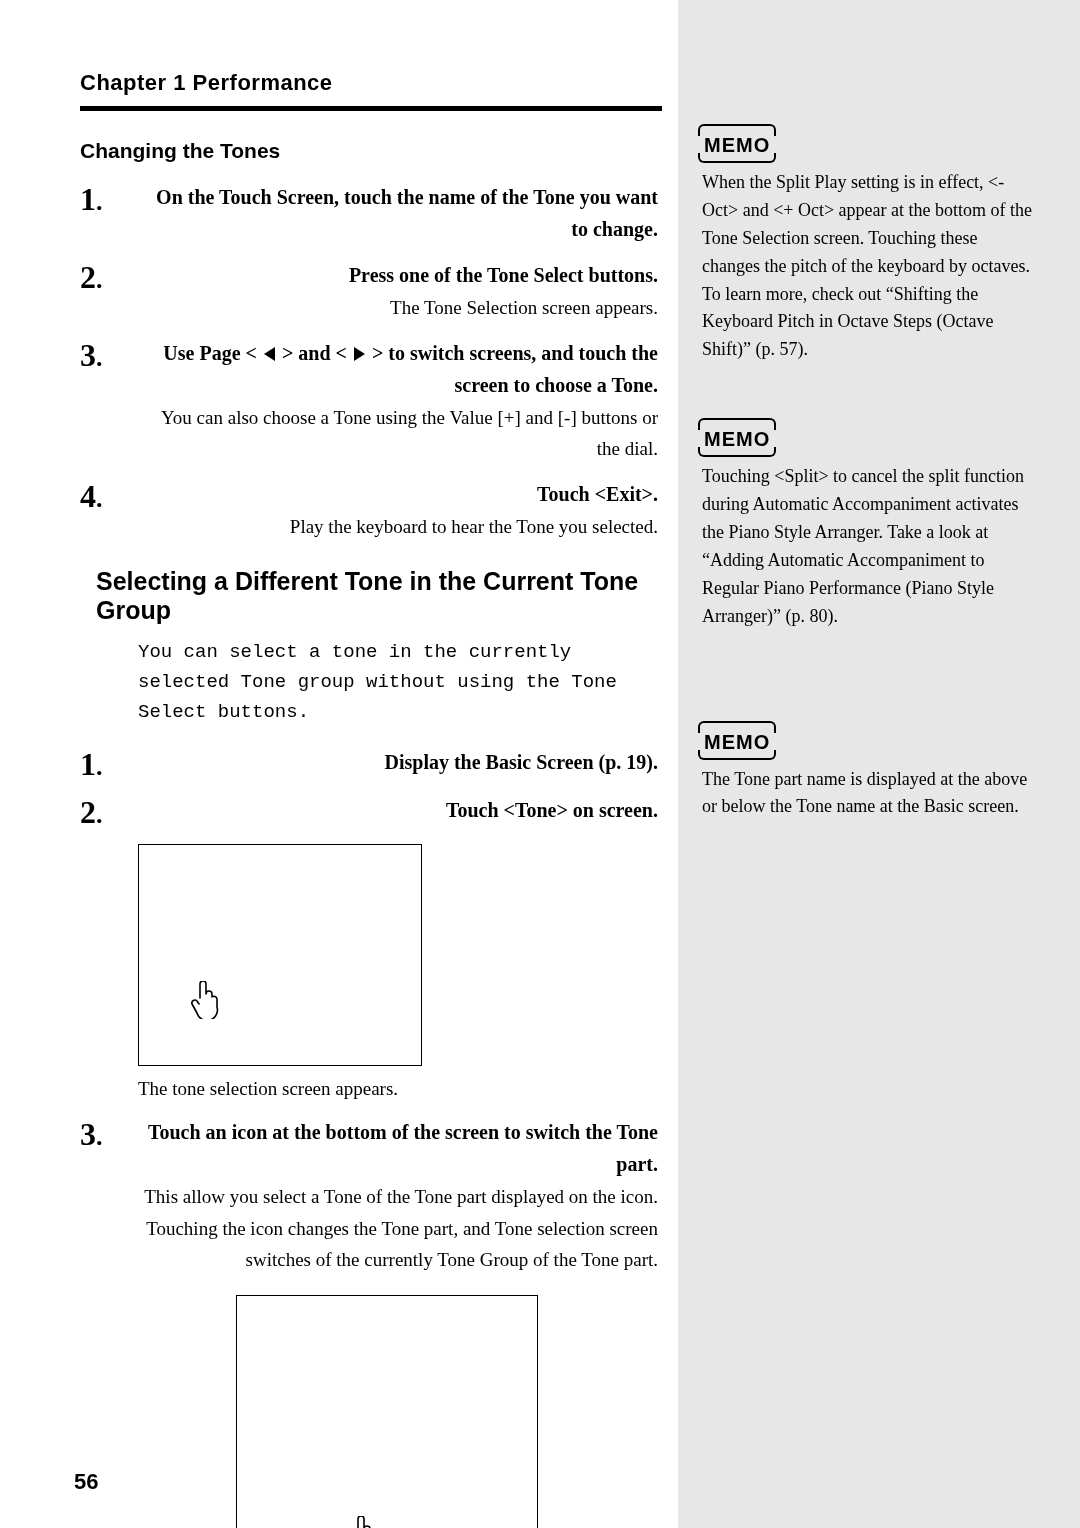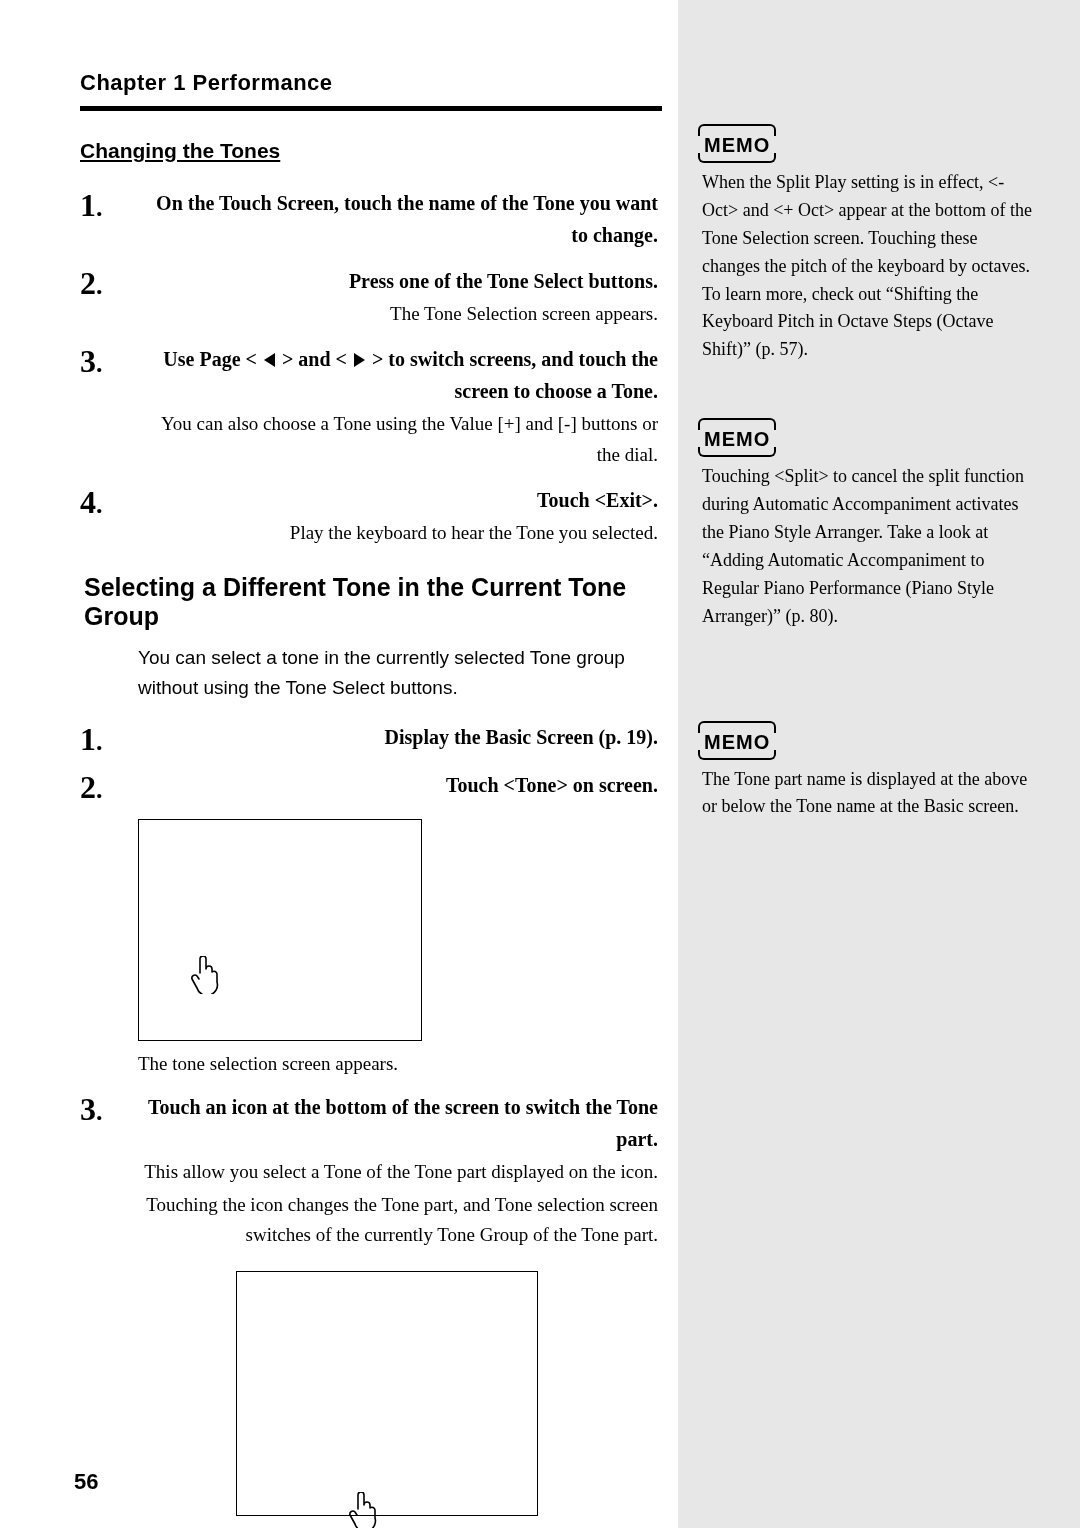--- a/index.html
+++ b/index.html
@@ -36,22 +36,21 @@
   .thick-rule {
     border: none;
     border-top: 5px solid #000;
     margin-bottom: 28px;
     width: 582px;
   }
   .section-underline {
     font-family: Arial, Helvetica, sans-serif;
     font-weight: bold;
     font-size: 21px;
-    text-decoration: underline;
-    margin-bottom: 24px;
+    margin-bottom: 18px;
   }
   .step {
     display: flex;
     margin-bottom: 14px;
   }
   .step-num {
     font-family: Georgia, 'Times New Roman', serif;
     font-weight: bold;
     font-size: 32px;
     width: 58px;
@@ -76,24 +75,24 @@
   .step-body .plain {
     font-family: Georgia, 'Times New Roman', serif;
     font-size: 19px;
     line-height: 1.6;
     margin-top: 2px;
   }
   .subheading {
     font-family: Arial, Helvetica, sans-serif;
     font-weight: bold;
     font-size: 25px;
-    margin: 24px 0 12px 4px;
+    margin: 24px 0 12px 16px;
   }
   .intro-text {
-    font-family: Liberation Sans, sans-serif;
+    font-family: Liberation Mono, monospace;
     font-size: 19px;
     line-height: 1.6;
     margin: 0 20px 18px 58px;
   }
   .figure-box {
     border: 1.5px solid #000;
     margin: 16px 0 12px 58px;
     position: relative;
     background: #fff;
   }

